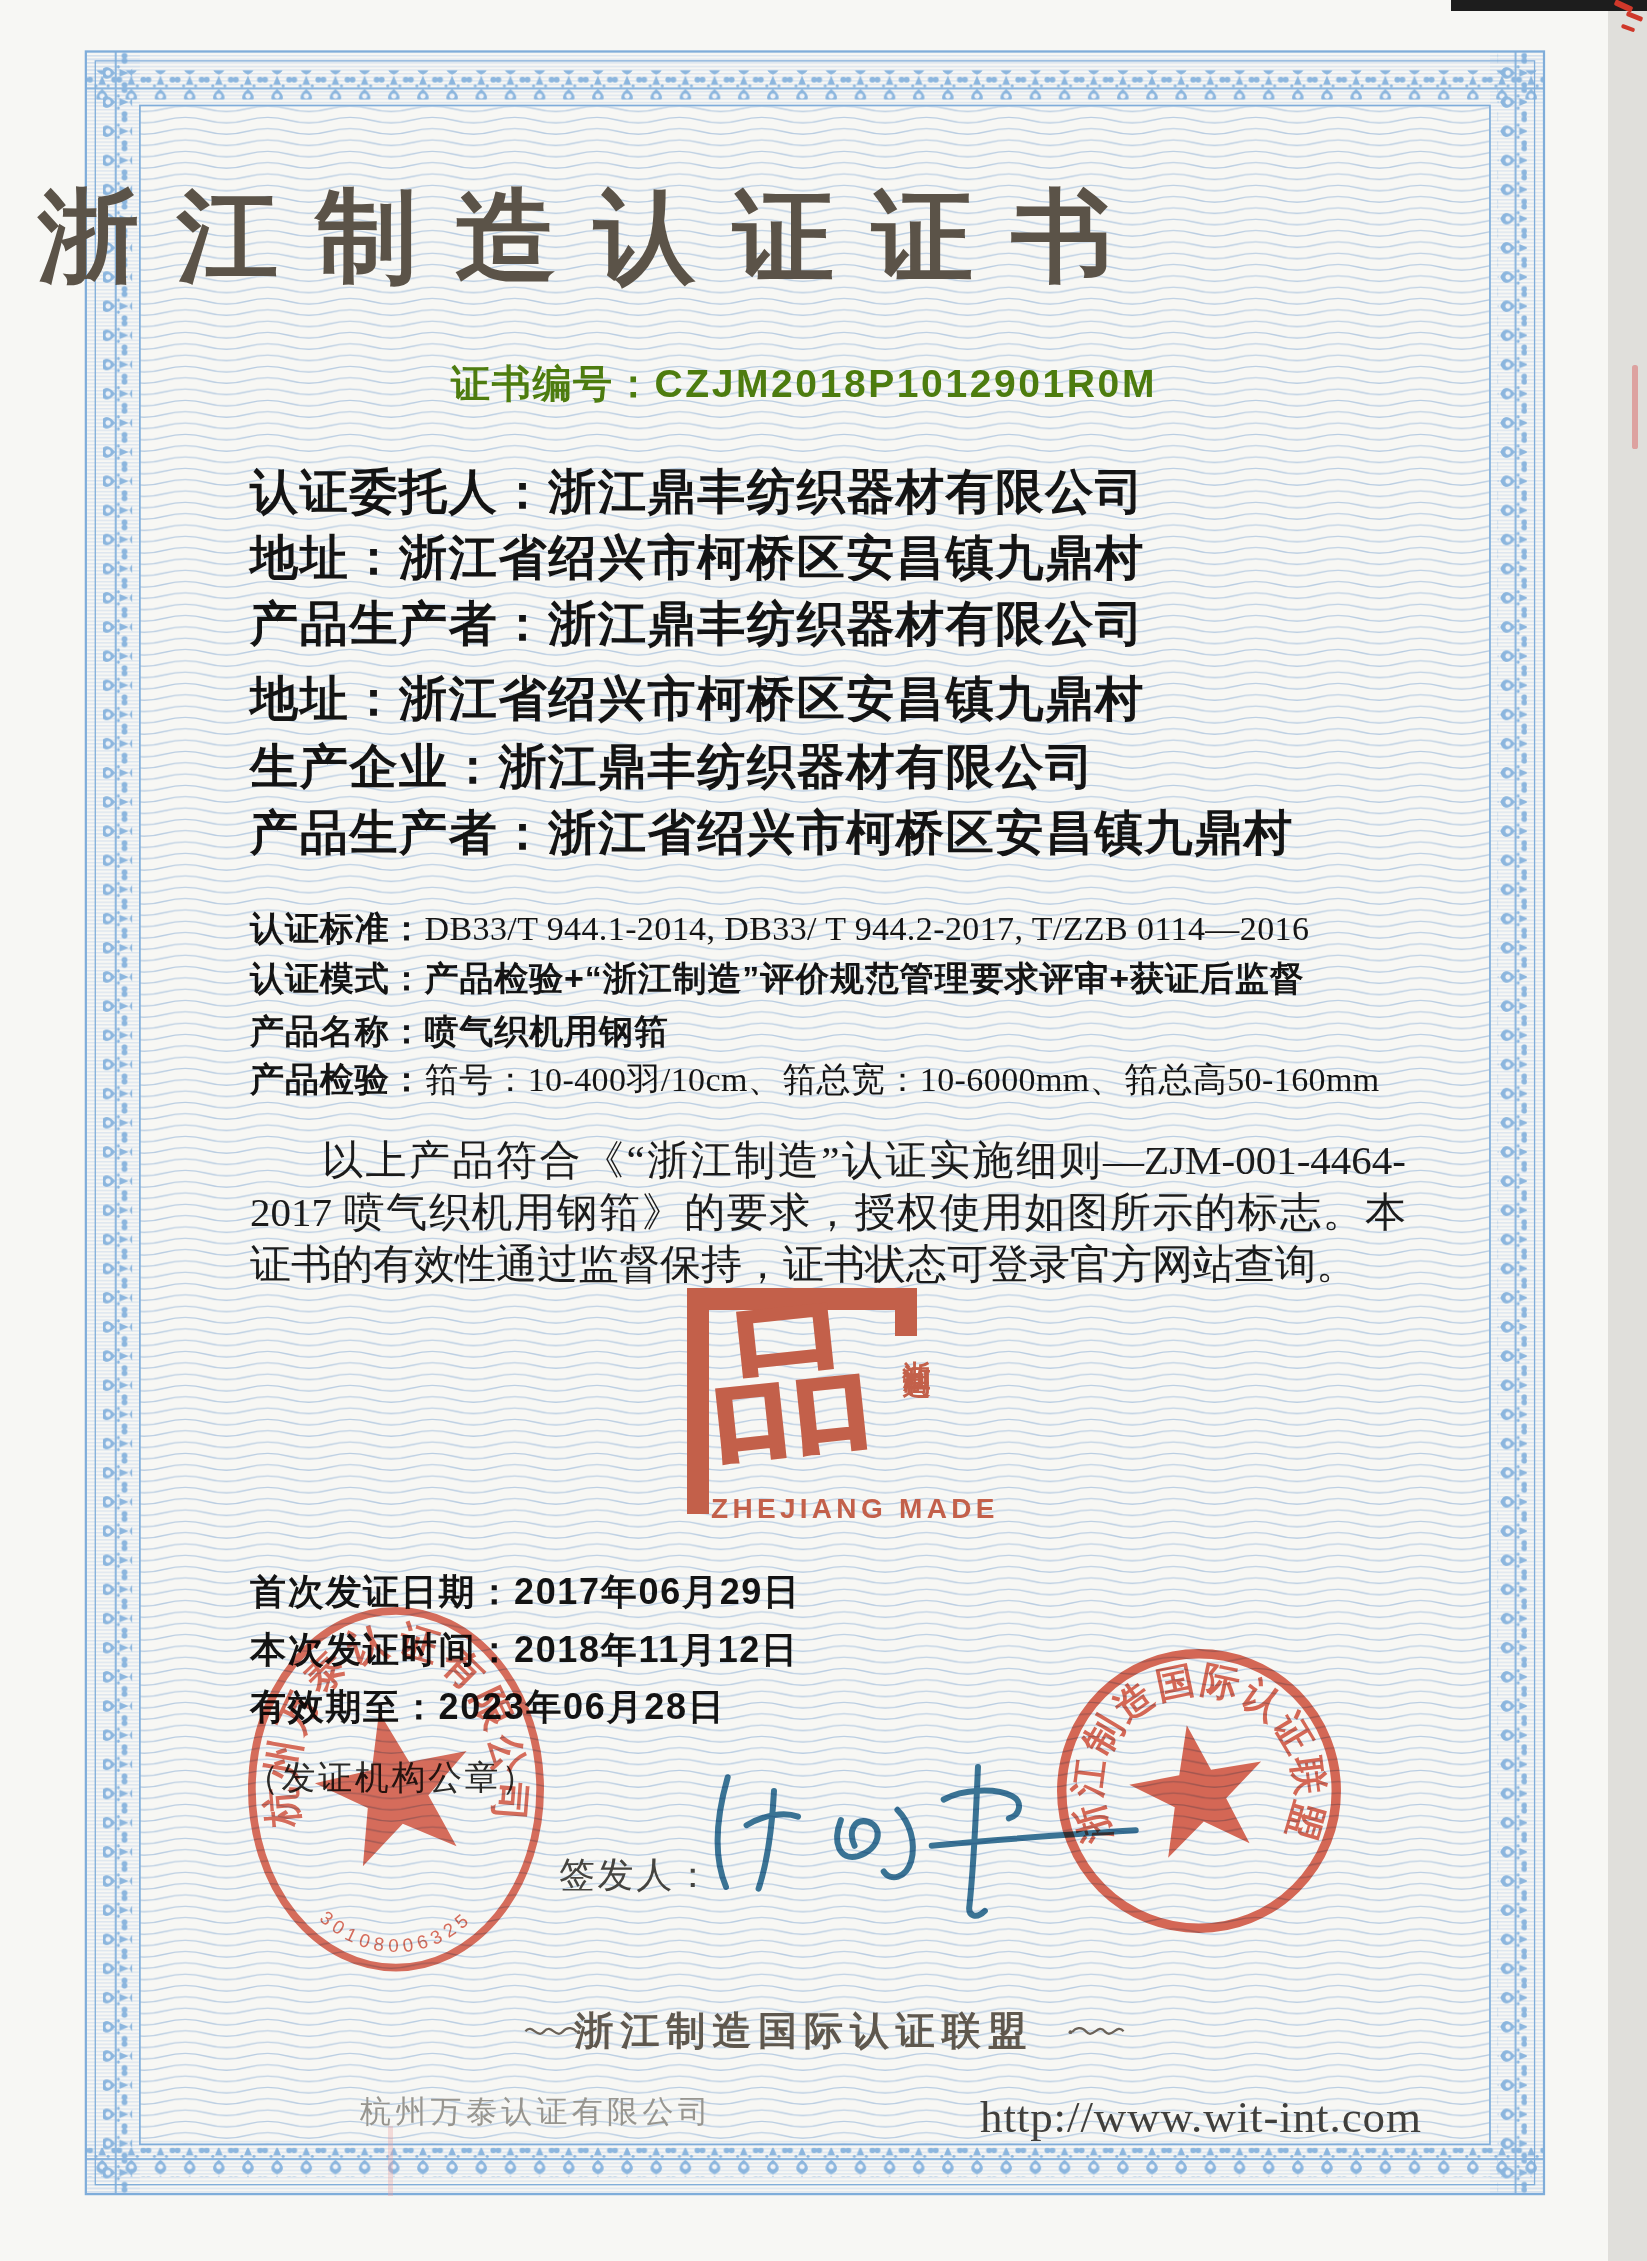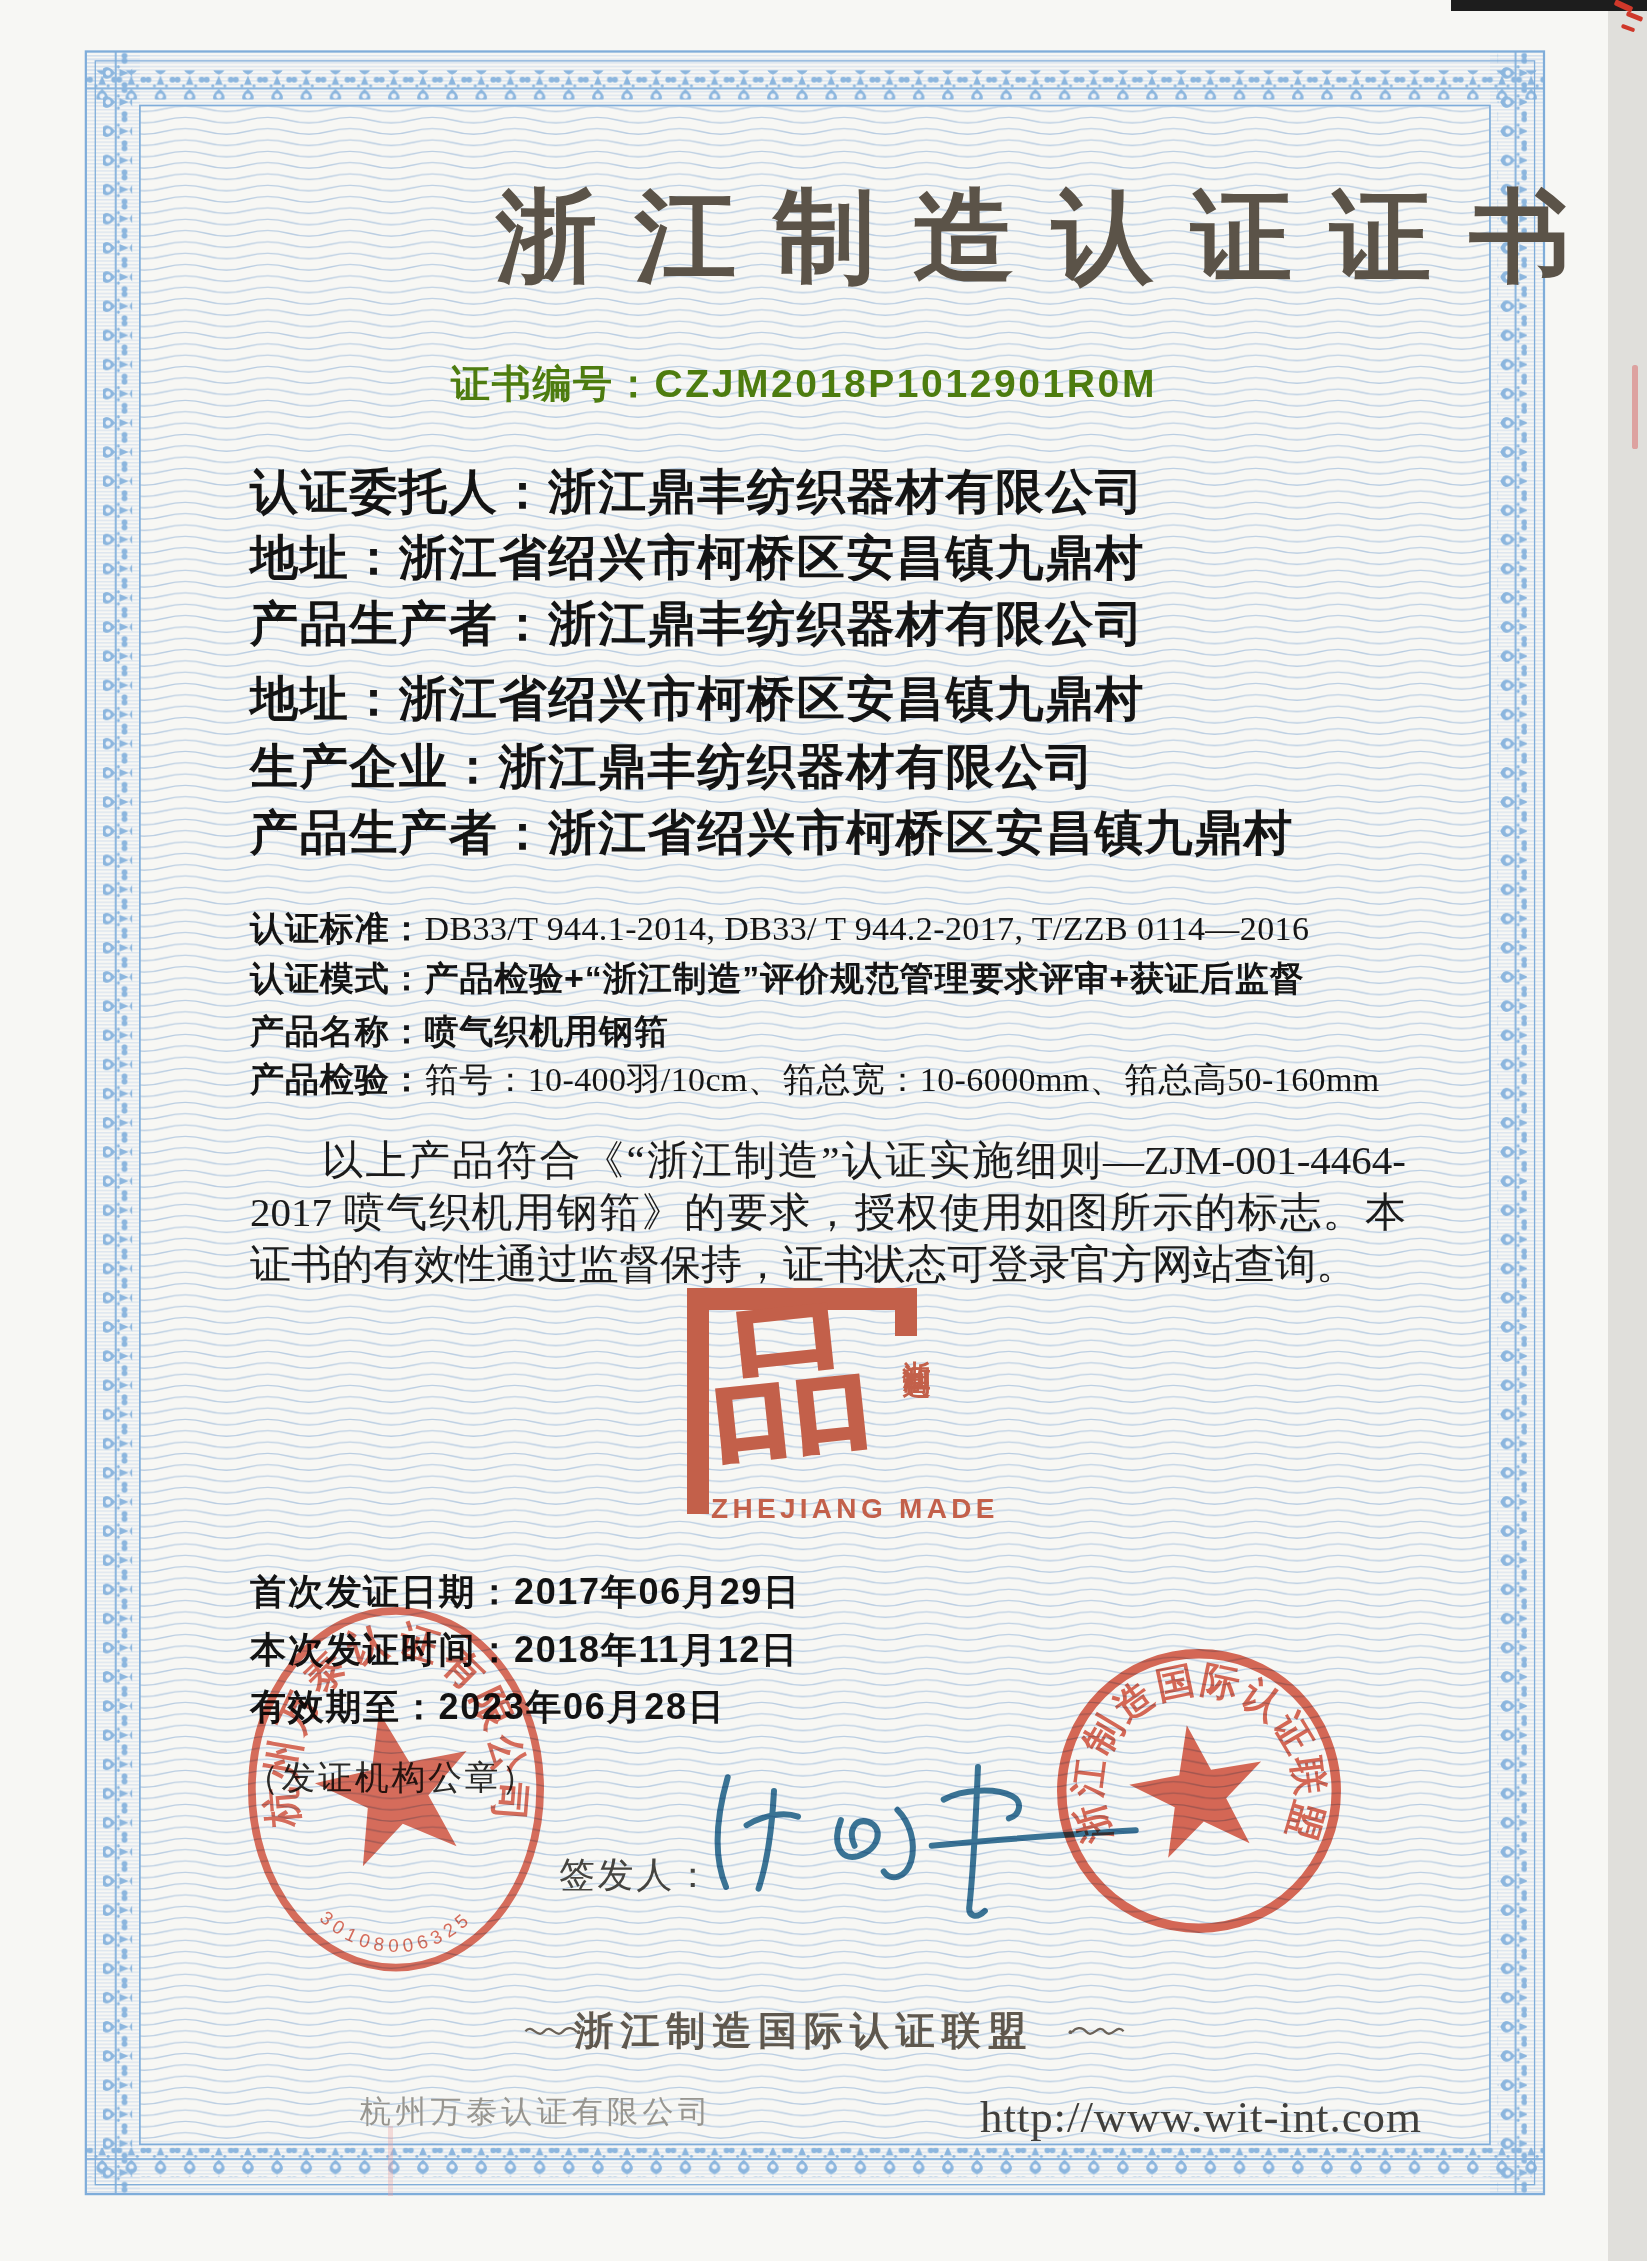--- a/index.html
+++ b/index.html
@@ -1,20 +1,20 @@
 <!DOCTYPE html>
 <html style="font-size:13.7px"><head>
 <meta charset="utf-8">
 <style>
   html,body{margin:0;padding:0;background:#e8e7e3;}
   .scan{position:relative;width:1647px;height:2261px;background:#f7f7f4;overflow:hidden;
         font-family:"Liberation Sans", sans-serif;color:#161616;}
   .abs{position:absolute;}
   
-  .title{left:0;right:39px;top:170px;text-align:right;font-family:Liberation Sans, sans-serif;
+  .title{left:0;right:39px;top:170px;text-align:left;font-family:Liberation Sans, sans-serif;
          font-weight:bold;font-size:101px;letter-spacing:38px;text-indent:38px;color:#5b5348;z-index:2;}
   .certline{left:0;right:39px;top:357px;text-align:center;font-size:39px;font-weight:bold;
             color:#4d7c0f;letter-spacing:1.7px;z-index:2;}
   .certline .num{font-family:"Liberation Sans",sans-serif;letter-spacing:2.6px;}
   .infoline{left:250px;font-size:48px;font-weight:bold;letter-spacing:1.7px;color:#141414;z-index:2;}
   .specline{left:250px;font-size:34px;font-weight:bold;letter-spacing:0.9px;color:#141414;z-index:2;}
   .specline .serifval{font-family:"Liberation Serif",serif;font-weight:normal;letter-spacing:0.4px;}
   .statement{left:250px;width:1156px;top:1134px;font-size:41px;line-height:52px;font-weight:normal;
              color:#1b1b1b;text-align:justify;text-indent:72px;font-family:"Liberation Serif",serif;z-index:2;}
   

